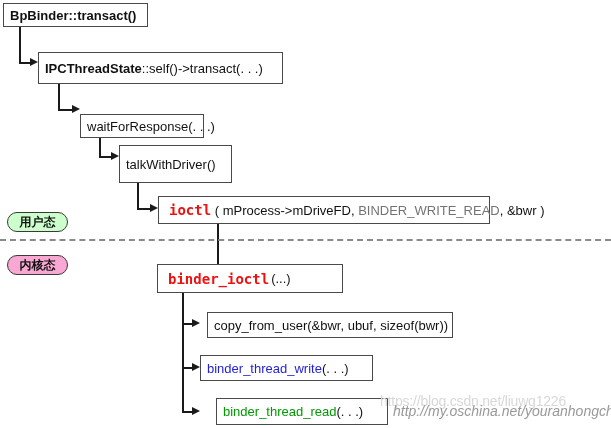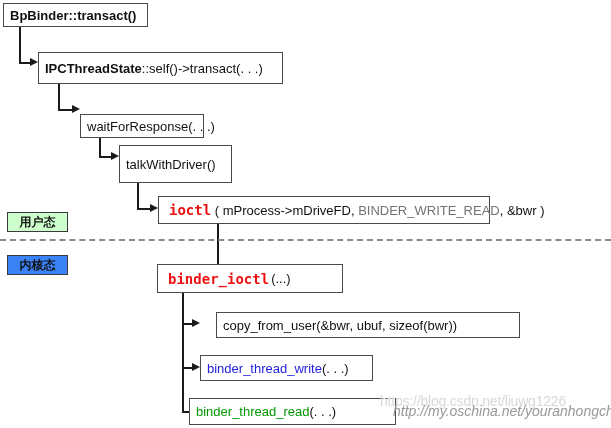--- a/index.html
+++ b/index.html
@@ -21,27 +21,27 @@
   .green{color:#009900;}
   .vline{position:absolute;width:2px;background:#1a1a1a;}
   .hline{position:absolute;height:2px;background:#1a1a1a;}
   .arr{
     position:absolute;width:0;height:0;
     border-top:4.5px solid transparent;border-bottom:4.5px solid transparent;
     border-left:8px solid #1a1a1a;
   }
   .dashed{position:absolute;left:0;top:239px;width:611px;border-top:2px dashed #8a8a8a;}
   .pill{
-    position:absolute;left:7px;width:61px;height:20px;border-radius:0;
+    position:absolute;left:7px;width:61px;height:20px;border-radius:10px;
     border:1.5px solid #3a3a3a;box-sizing:border-box;
     display:flex;align-items:center;justify-content:center;
     font-size:12px;font-weight:bold;color:#111;
   }
   .pill-user{top:212px;background:#ccffcc;}
-  .pill-kernel{top:255px;background:#3b82f6;}
+  .pill-kernel{top:255px;background:#f9a8d4;}
   .wm{position:absolute;white-space:pre;pointer-events:none;}
   .wm1{left:380px;top:381px;font-size:14px;color:#d8d8d8;letter-spacing:-0.2px;margin-top:12px;}
   .wm2{left:345px;top:403px;font-size:14px;color:#999999;font-style:italic;padding-left:48px;}
 </style>
 </head>
 <body>
 
 <div class="canvas">
 
   <div class="vline" style="left:19px;top:27px;height:37px"></div>
@@ -101,30 +101,30 @@
       <span> ( mProcess-&gt;mDriveFD, </span>
       <span class="magenta">BINDER_WRITE_READ</span>
       <span>, &amp;bwr )</span>
   </div>
 
   <div class="node" style="left:157px;top:264px;width:186px;height:29px;padding-left:10px">
     <span class="mono red">binder_ioctl</span>
       <span style="margin-left:2px">(...)</span>
   </div>
 
-  <div class="node" style="left:216px;top:312px;width:304px;height:26px">
+  <div class="node" style="left:207px;top:312px;width:246px;height:26px">
     <span>copy_from_user(&amp;bwr, ubuf, sizeof(bwr))</span>
   </div>
 
   <div class="node" style="left:200px;top:355px;width:173px;height:26px">
     <span class="blue">binder_thread_write</span>
       <span>(. . .)</span>
   </div>
 
-  <div class="node" style="left:189px;top:398px;width:207px;height:27px">
+  <div class="node" style="left:216px;top:398px;width:172px;height:27px">
     <span class="green">binder_thread_read</span>
       <span>(. . .)</span>
   </div>
 
   <div class="wm wm1">https://blog.csdn.net/liuwg1226</div>
   <div class="wm wm2">http://my.oschina.net/youranhongcha</div>
 
 </div>
 
 </body></html>

